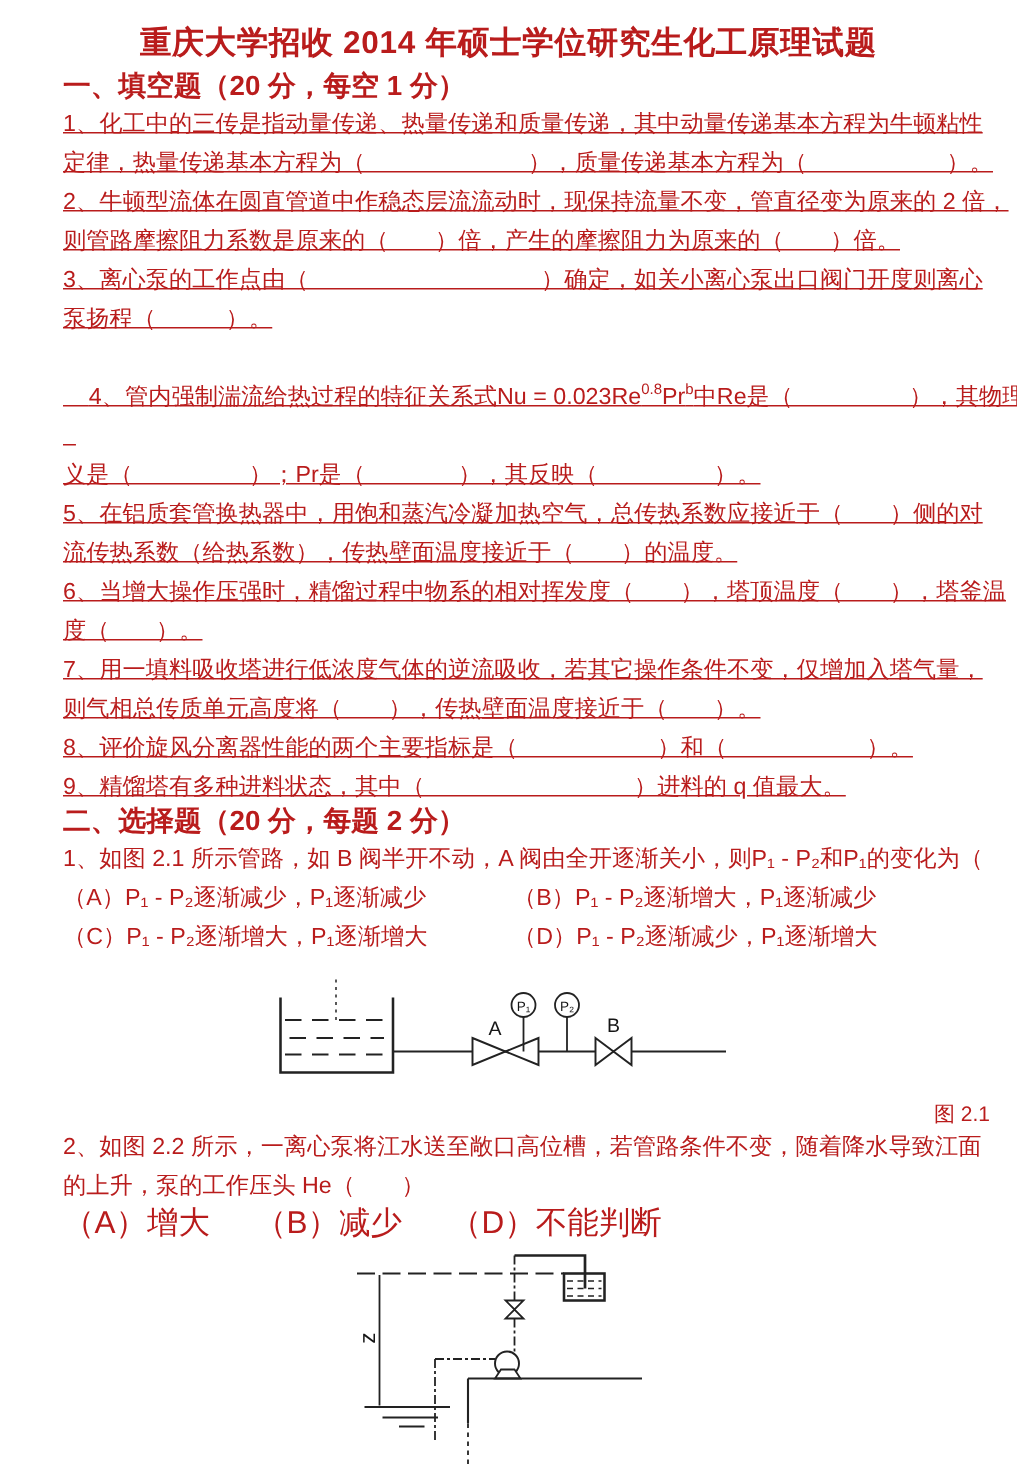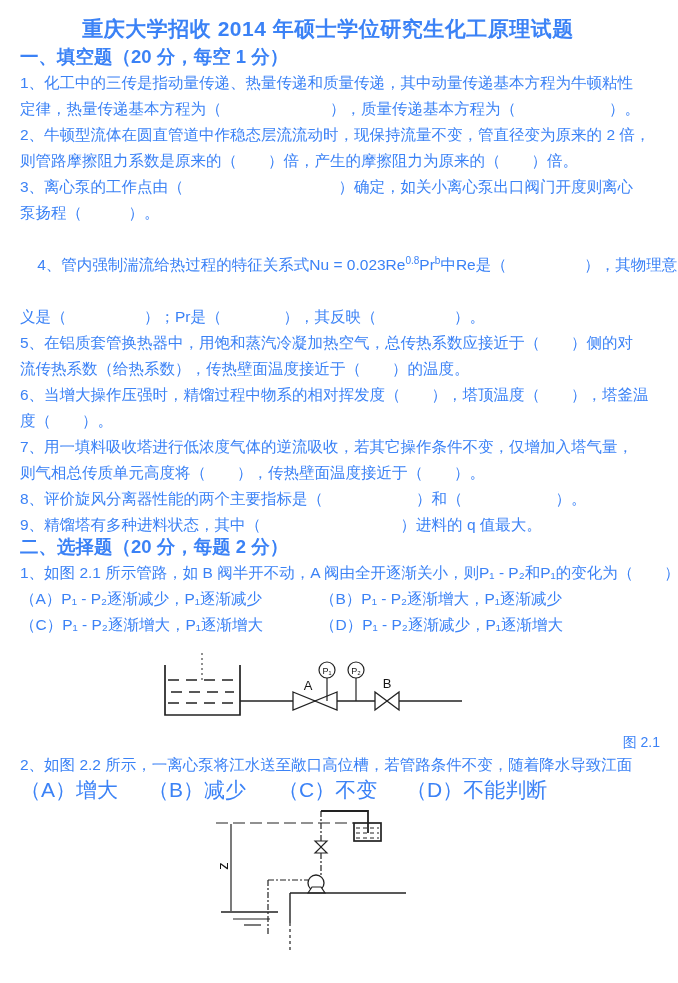--- a/index.html
+++ b/index.html
@@ -1,30 +1,30 @@
 <!DOCTYPE html>
 <html><head>
 <meta charset="utf-8">
 <style>
   html,body{margin:0;padding:0;background:#ffffff;}
   .page{
-    position:relative;width:678px;height:983px;background:#ffffff;color:#3b82f6;
+    position:relative;width:678px;height:983px;background:#ffffff;color:#b91c1c;
     font-family:"Liberation Sans","DejaVu Sans",sans-serif;
-    box-sizing:border-box;padding:14px 18px 0 20px;overflow:hidden;
+    box-sizing:border-box;padding:14px 18px 0 42px;overflow:hidden;
   }
   .title{
     font-size:21px;font-weight:bold;text-align:center;line-height:30px;
     margin-left:-24px;margin-right:0;letter-spacing:0.5px;white-space:pre;
   }
   .sec-heading{
     font-size:18.5px;font-weight:bold;line-height:26px;margin:0;white-space:pre;
   }
   .sec-heading.first{margin-top:0;}
   .sec-heading.second{margin-top:-4px;}
-  .line{font-size:15.5px;line-height:26px;white-space:pre;}
+  .line{font-size:15.5px;line-height:26px;white-space:pre;text-decoration:underline;}
   .mc-line{font-size:15.5px;line-height:26px;white-space:pre;}
   sup.fm{font-size:10px;line-height:0;}
   .opt-row{display:flex;font-size:15.5px;line-height:26px;white-space:pre;}
   .opt-row .col-a{display:inline-block;width:300px;}
   .opt4{display:flex;font-size:21px;line-height:24px;white-space:pre;}
   .opt4 .o1{width:128px;} .opt4 .o2{width:130px;} .opt4 .o3{width:128px;}
   .fig21-svg{display:block;margin-top:14px;}
   .fig22-svg{display:block;margin-top:6px;}
   .fig-caption{font-size:14px;line-height:20px;padding-left:274px;white-space:pre;text-align:right;}
   svg text{font-family:"Liberation Sans","DejaVu Sans",sans-serif;fill:#151515;}
@@ -93,22 +93,23 @@
     </g>
     <g stroke="#222" fill="#fff">
       <polygon points="397,652 409,661 397,670" stroke-width="1.3"></polygon>
       <polygon points="421,652 409,661 421,670" stroke-width="1.3"></polygon>
     </g>
     <text x="409" y="648" font-size="13" text-anchor="middle">B</text>
   </svg>
   <div class="fig-caption">图 2.1</div>
 
   <div class="mc-line">2、如图 2.2 所示，一离心泵将江水送至敞口高位槽，若管路条件不变，随着降水导致江面</div>
+  <div class="mc-line">的上升，泵的工作压头 He（　　）</div>
   <div class="opt4">
-    <span class="o1">（A）增大</span><span class="o2">（B）减少</span><span class="o3">（C）不变</span><span>（D）不能判断</span>
+    <span class="o1">（A）增大</span><span class="o2">（B）减少</span><span>（D）不能判断</span>
   </div>
 
   <svg class="fig22-svg" width="618" height="150" viewBox="42 794 618 150">
     <g stroke="#222" fill="none">
       <path d="M343,797 L390,797 L390,810" stroke-width="1.8"></path>
       <line x1="390" y1="810" x2="390" y2="819" stroke-width="1.8"></line>
       <line x1="343" y1="797" x2="343" y2="827" stroke-width="1.2" stroke-dasharray="6 2 2 2"></line>
       <line x1="343" y1="839" x2="343" y2="861" stroke-width="1.2" stroke-dasharray="6 2 2 2"></line>
     </g>
     <g stroke="#222" fill="#fff">

